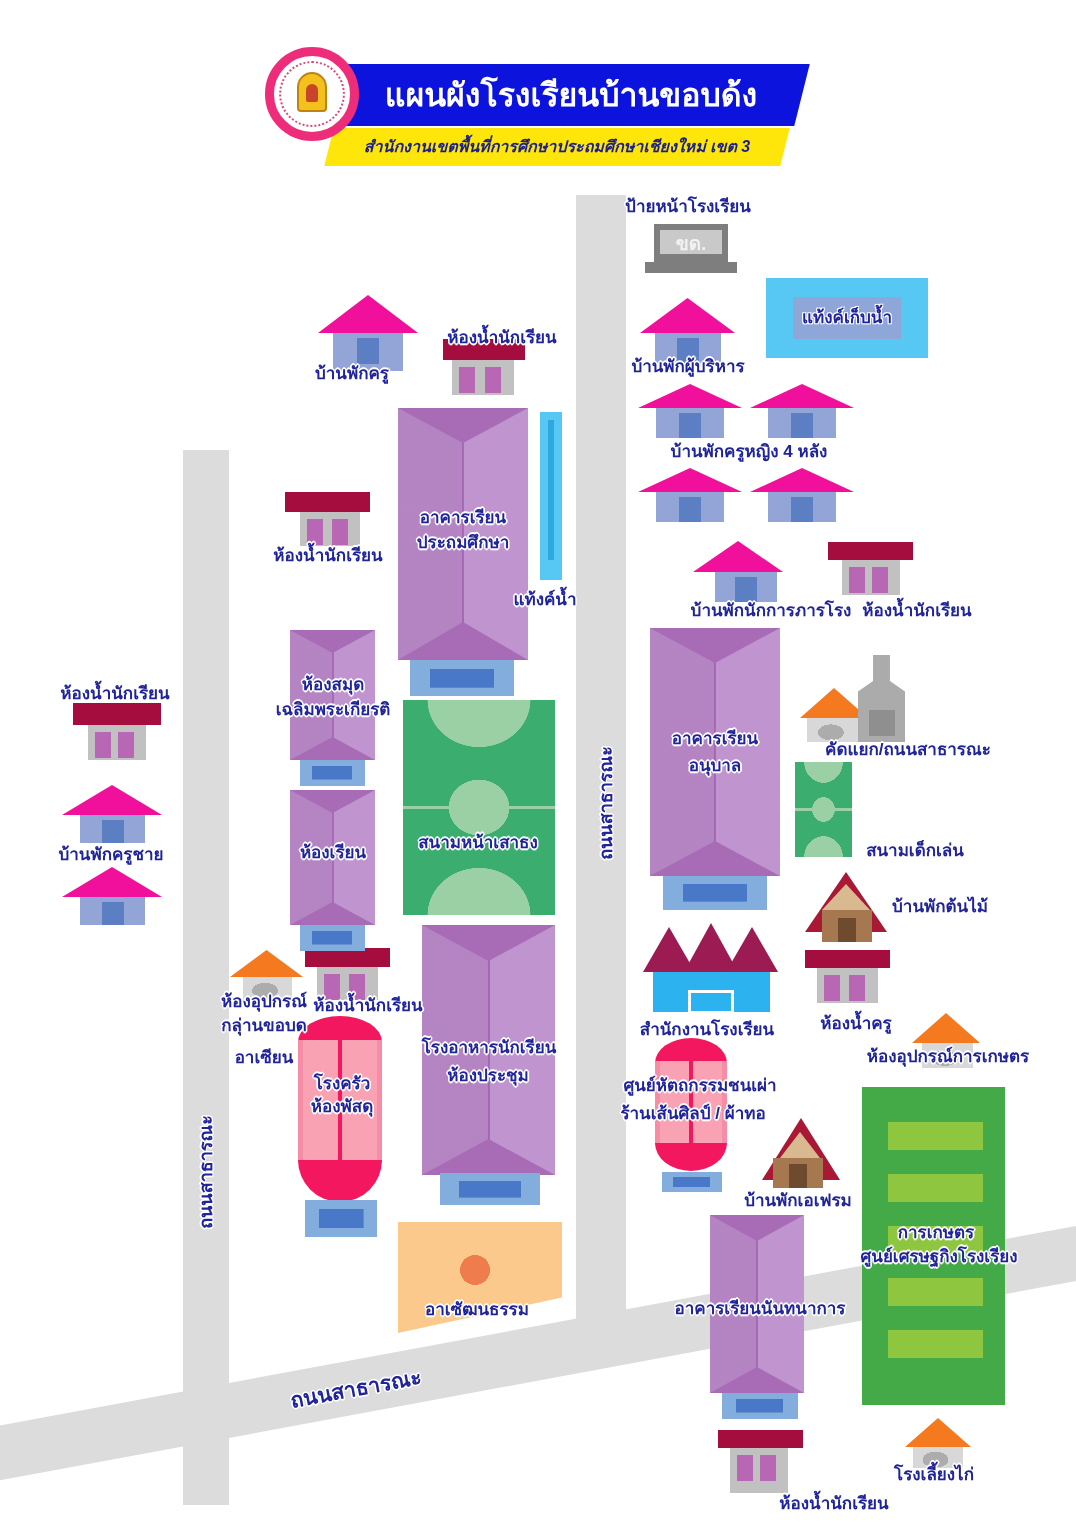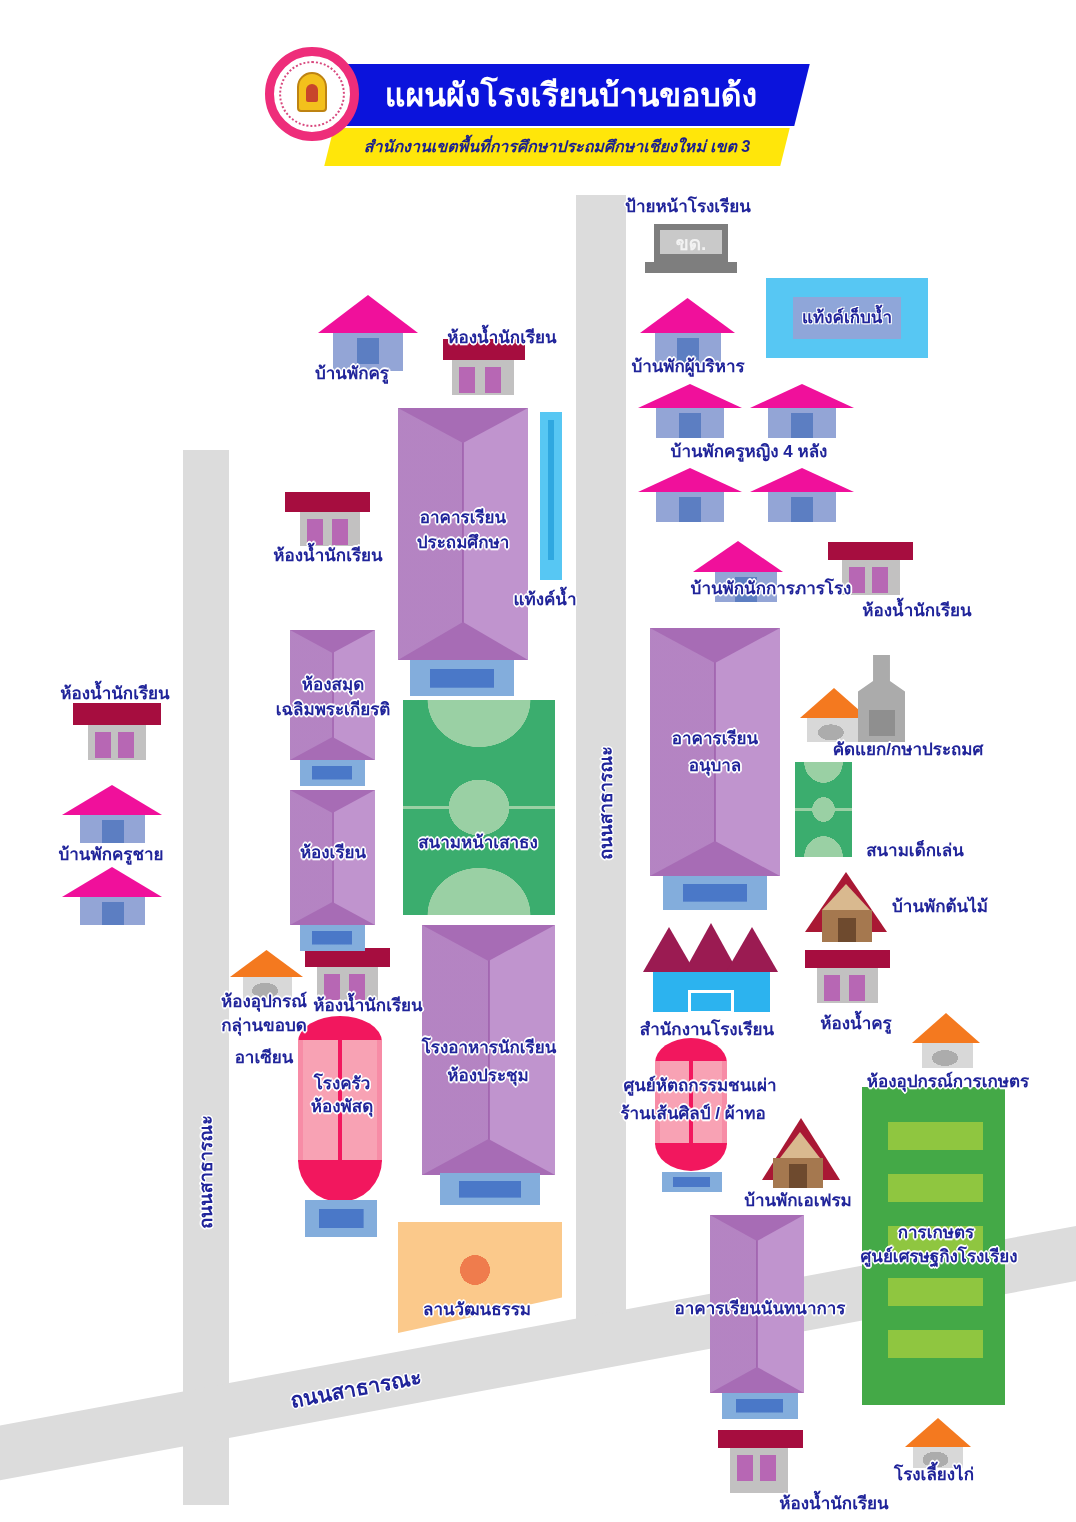--- a/index.html
+++ b/index.html
@@ -94,21 +94,21 @@
   <div class="abs tri roofP z10" style="left:750px;top:384px;width:104px;height:24px"></div>
   <div class="abs houseBody z10" style="left:768px;top:408px;width:68px;height:30px"></div>
   <div class="lbl" style="left:749px;top:442px">บ้านพักครูหญิง 4 หลัง</div>
   <div class="abs tri roofP z10" style="left:638px;top:468px;width:104px;height:24px"></div>
   <div class="abs houseBody z10" style="left:656px;top:492px;width:68px;height:30px"></div>
   <div class="abs tri roofP z10" style="left:750px;top:468px;width:104px;height:24px"></div>
   <div class="abs houseBody z10" style="left:768px;top:492px;width:68px;height:30px"></div>
 
   <div class="abs tri roofP z10" style="left:693px;top:541px;width:90px;height:31px"></div>
   <div class="abs houseBody z10" style="left:715px;top:572px;width:62px;height:30px"></div>
-  <div class="lbl" style="left:771px;top:579px">บ้านพักนักการภารโรง</div>
+  <div class="lbl" style="left:771px;top:601px">บ้านพักนักการภารโรง</div>
 
   <div class="abs tri roofP z10" style="left:62px;top:785px;width:100px;height:30px"></div>
   <div class="abs houseBody z10" style="left:80px;top:815px;width:65px;height:28px"></div>
   <div class="lbl" style="left:111px;top:845px">บ้านพักครูชาย</div>
   <div class="abs tri roofP z10" style="left:62px;top:867px;width:100px;height:30px"></div>
   <div class="abs houseBody z10" style="left:80px;top:897px;width:65px;height:28px"></div>
 
   <div class="abs roofBar z10" style="left:443px;top:339px;width:82px;height:21px"></div>
   <div class="abs bathBody z10" style="left:452px;top:360px;width:62px;height:35px"></div>
   <div class="lbl" style="left:502px;top:328px">ห้องน้ำนักเรียน</div>
@@ -178,21 +178,21 @@
   <div class="lbl" style="left:760px;top:1299px">อาคารเรียนนันทนาการ</div>
 
   <div class="abs fieldG z10" style="left:403px;top:700px;width:152px;height:215px"></div>
   <div class="lbl" style="left:478px;top:833px">สนามหน้าเสาธง</div>
   <div class="abs fieldG z10" style="left:795px;top:762px;width:57px;height:95px"></div>
   <div class="lbl" style="left:915px;top:841px">สนามเด็กเล่น</div>
 
   <div class="abs tri roofO z10" style="left:800px;top:688px;width:68px;height:30px"></div>
   <div class="abs hutBody z10" style="left:807px;top:718px;width:53px;height:24px"></div>
   <div class="abs z10" style="left:858px;top:655px;width:47px;height:87px;background-color:#ABABAB;background-image:linear-gradient(#8F8F8F,#8F8F8F);background-position:50% 55px;background-size:26px 26px;background-repeat:no-repeat;clip-path:polygon(32% 0,68% 0,68% 30%,100% 42%,100% 100%,0 100%,0 42%,32% 30%)"></div>
-  <div class="lbl" style="left:908px;top:740px">คัดแยก/กษาประถมศ</div>
+  <div class="lbl" style="left:908px;top:740px">คัดแยก/ถนนสาธารณะ</div>
 
   <div class="abs tri afT1 z10" style="left:805px;top:872px;width:82px;height:60px"></div>
   <div class="abs tri afT2 z10" style="left:822px;top:884px;width:48px;height:26px"></div>
   <div class="abs afBody z10" style="left:822px;top:910px;width:50px;height:32px"></div>
   <div class="lbl" style="left:940px;top:897px">บ้านพักต้นไม้</div>
 
   <div class="abs tri afT1 z10" style="left:762px;top:1118px;width:78px;height:62px"></div>
   <div class="abs tri afT2 z10" style="left:780px;top:1132px;width:40px;height:26px"></div>
   <div class="abs afBody z10" style="left:773px;top:1158px;width:50px;height:30px"></div>
   <div class="lbl" style="left:798px;top:1191px">บ้านพักเอเฟรม</div>
@@ -224,22 +224,22 @@
   <div class="lbl" style="left:264px;top:1016px">กลุ่านขอบด</div>
   <div class="lbl" style="left:264px;top:1048px">อาเซียน</div>
 
   <div class="abs farmBase z10" style="left:862px;top:1087px;width:143px;height:318px"></div>
   <div class="abs farmStrips z10" style="left:888px;top:1122px;width:95px;height:246px"></div>
   <div class="lbl" style="left:936px;top:1223px">การเกษตร</div>
   <div class="lbl" style="left:939px;top:1247px">ศูนย์เศรษฐกิงโรงเรียง</div>
 
   <div class="abs tri roofO z10" style="left:912px;top:1013px;width:68px;height:30px"></div>
   <div class="abs hutBody z10" style="left:922px;top:1043px;width:51px;height:25px"></div>
-  <div class="lbl" style="left:948px;top:1072px">ห้องอุปกรณ์การเกษตร</div>
+  <div class="lbl" style="left:948px;top:1047px">ห้องอุปกรณ์การเกษตร</div>
 
   <div class="abs tri roofO z10" style="left:905px;top:1418px;width:66px;height:29px"></div>
   <div class="abs hutBody z10" style="left:913px;top:1447px;width:50px;height:21px"></div>
   <div class="lbl" style="left:934px;top:1465px">โรงเลี้ยงไก่</div>
 
   <div class="abs culture z10" style="left:398px;top:1222px;width:164px;height:111px"></div>
-  <div class="lbl" style="left:477px;top:1300px">ลานวัฒนธรรม</div>
+  <div class="lbl" style="left:477px;top:1300px">อาเซัฒนธรรม</div>
 
 </div>
 
 </body></html>

